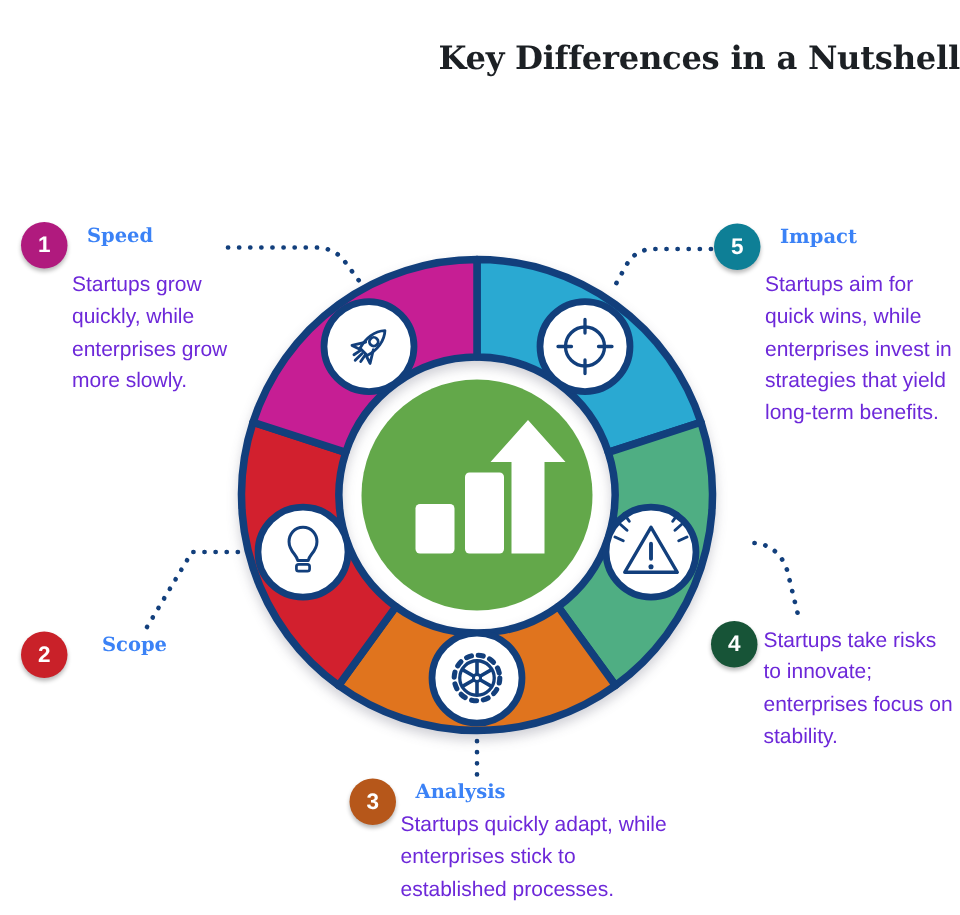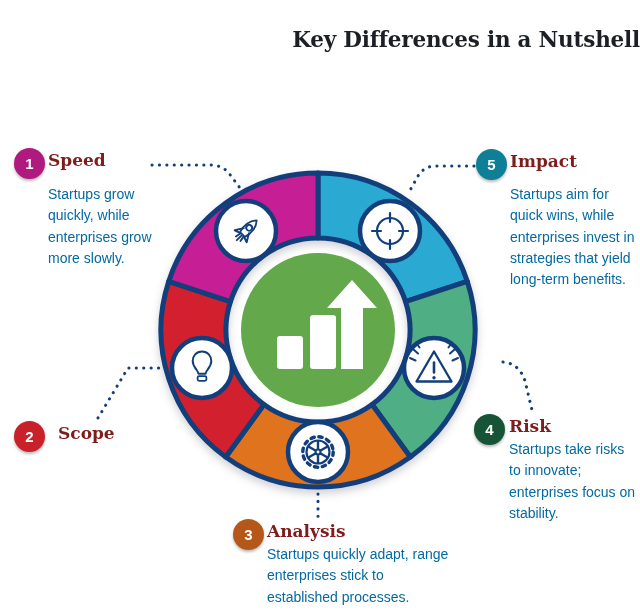--- a/index.html
+++ b/index.html
@@ -11,22 +11,22 @@
   .overlay{position:absolute;left:0;top:0;}
   .seg{stroke:var(--navy);stroke-width:5;stroke-linejoin:round;}
   .donut-g{filter:drop-shadow(0 4px 4px rgba(40,40,70,0.22));}
   .icirc{fill:#fff;stroke:var(--navy);stroke-width:4.5;}
   .glyph{stroke:var(--navy);fill:none;stroke-linecap:round;stroke-linejoin:round;}
   .dots{fill:none;stroke:var(--navy);stroke-width:3.1;stroke-dasharray:0.1 7.3;stroke-linecap:round;}
   .badge{position:absolute;width:31px;height:31px;border-radius:50%;color:#fff;
          font-weight:bold;font-size:15px;display:flex;align-items:center;justify-content:center;
          box-shadow:0 2px 3px rgba(0,0,0,0.28);}
   .label-block{position:absolute;}
-  .heading{font-family:"DejaVu Serif",serif;font-weight:bold;font-size:17px;color:#7f1d1d;}
-  .body{font-size:14px;line-height:1.52;color:#0369a1;}
+  .heading{font-family:"DejaVu Serif",serif;font-weight:bold;font-size:13px;color:#3b82f6;margin-left:10px;}
+  .body{font-size:14px;line-height:1.52;color:#6d28d9;}
   .b1{left:48px;top:150px;width:112px}.b1 .heading{margin-bottom:14px}
   .b2{left:58px;top:423px;width:158px}.b2 .heading{margin-bottom:3px}
   .b3{left:267px;top:521px;width:188px}.b3 .heading{margin-bottom:3px}
   .b4{left:509px;top:416px;width:130px}.b4 .heading{margin-bottom:3px}
   .b5{left:510px;top:151px;width:134px}.b5 .heading{margin-bottom:13px}
   .p1{left:14px;top:148px}.p2{left:14px;top:421px}.p3{left:233px;top:519px}
   .p4{left:474px;top:414px}.p5{left:476px;top:149px}
 </style>
 </head>
 <body>
@@ -118,24 +118,23 @@
 
   <div class="label-block b1">
     <div class="heading">Speed</div>
     <div class="body">Startups grow quickly, while enterprises grow more slowly.</div>
   </div>
   <div class="label-block b2">
     <div class="heading">Scope</div>
   </div>
   <div class="label-block b3">
     <div class="heading">Analysis</div>
-    <div class="body">Startups quickly adapt, range enterprises stick to established processes.</div>
+    <div class="body">Startups quickly adapt, while enterprises stick to established processes.</div>
   </div>
   <div class="label-block b4">
-    <div class="heading">Risk</div>
     <div class="body">Startups take risks to innovate; enterprises focus on stability.</div>
   </div>
   <div class="label-block b5">
     <div class="heading">Impact</div>
     <div class="body">Startups aim for quick wins, while enterprises invest in strategies that yield long-term benefits.</div>
   </div>
 
 </div>
 
 </body></html>

